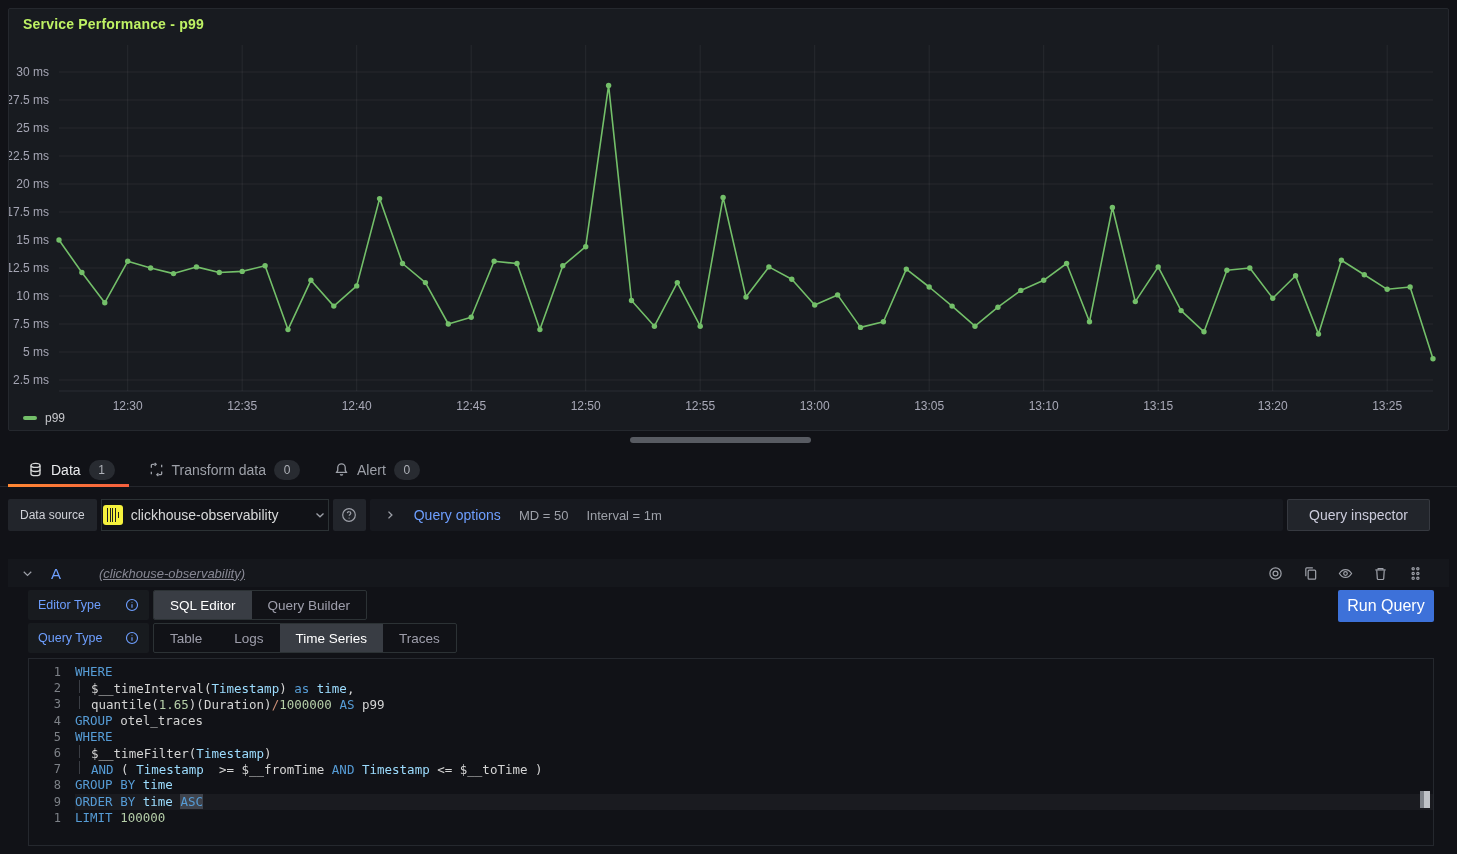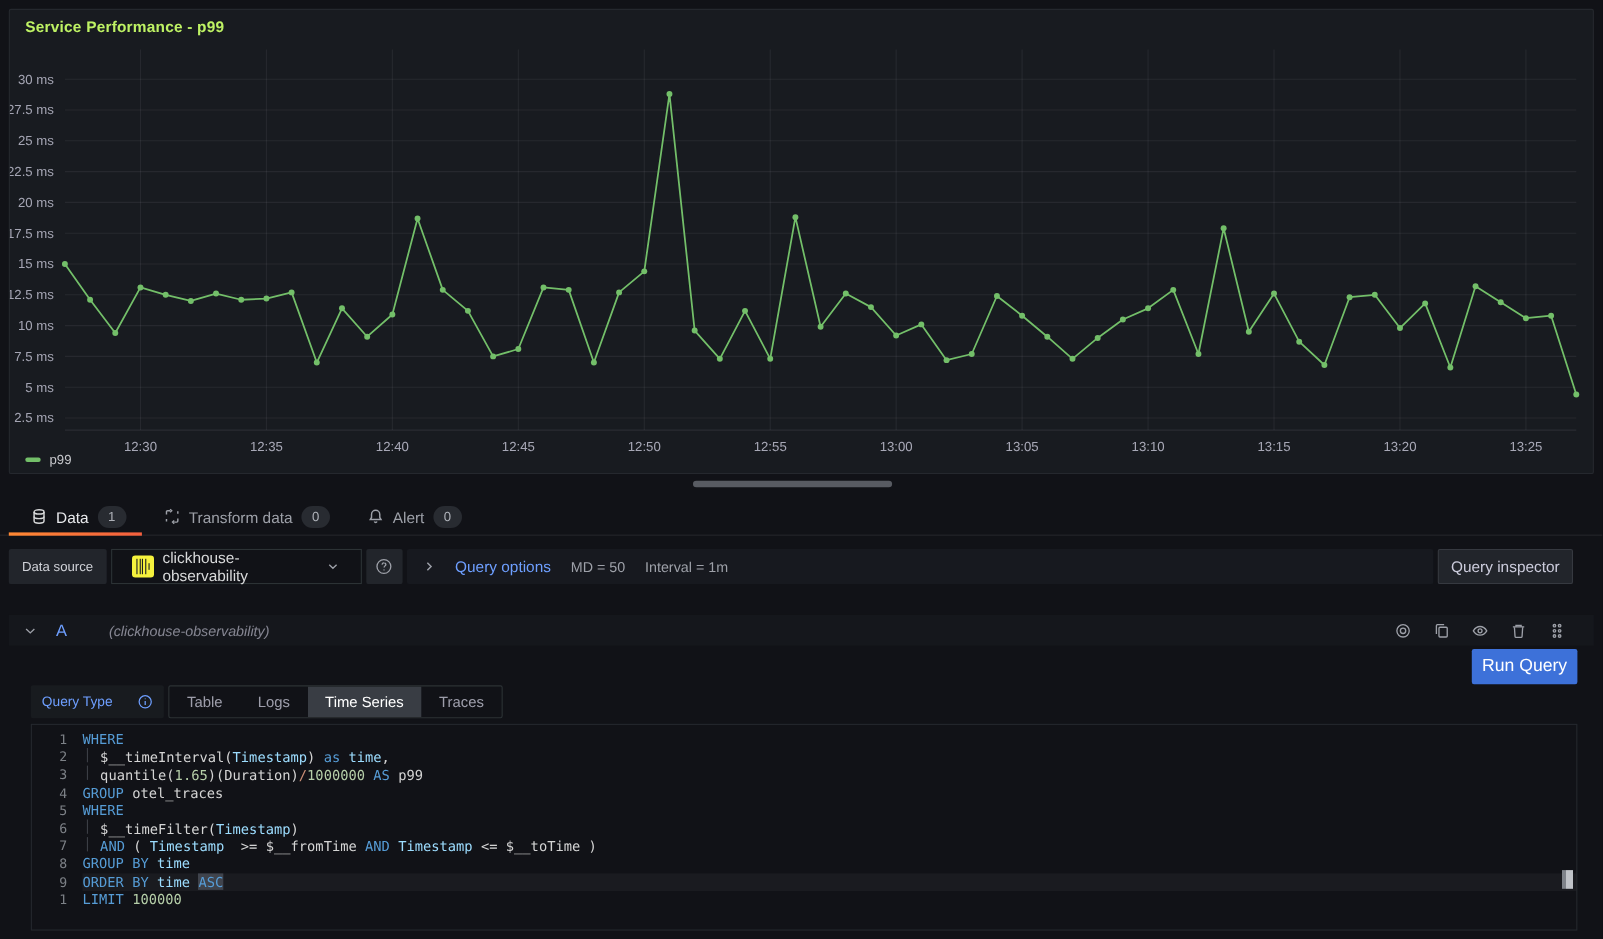--- a/index.html
+++ b/index.html
@@ -28,40 +28,40 @@
   .tab.active::after { content:""; position:absolute; left:0; right:0; bottom:-1px; height:3px;
     background:linear-gradient(90deg,#ff8833,#f55f3e); }
   .badge { display:inline-flex; align-items:center; justify-content:center; min-width:26px; height:20px;
     padding:0 9px; border-radius:10px; background:#282b31; color:#aeb1b8; font-size:12px; }
   .tab svg { width:15px; height:15px; stroke:currentColor; fill:none; stroke-width:1.4; }
 
   
   .ds-row { position:absolute; left:8px; top:499px; width:1422px; height:32px; display:flex; gap:4px; }
   .ds-label { display:flex; align-items:center; padding:0 12px; background:#22252b; border-radius:2px;
     font-size:12px; font-weight:500; color:#d0d2d8; }
-  .ds-select { width:228px; display:flex; align-items:center; gap:8px; padding:0 18px; background:#111217;
+  .ds-select { width:228px; display:flex; align-items:center; gap:8px; padding:0 1px; background:#111217;
     border:1px solid #2c3235; border-radius:0; cursor:pointer; }
   .ds-select .ds-value { font-size:14px; color:#d8d9da; }
   .ch-logo { width:20px; height:20px; border-radius:3px; background:#f5f13d; display:flex; gap:2px; padding:3px 4px; align-items:center; flex:none; }
   .ch-logo i { width:2px; height:14px; background:#1c1e22; }
   .ch-logo i.short { height:6px; }
   .icon-btn { width:33px; height:32px; display:flex; align-items:center; justify-content:center;
     background:#22252b; border-radius:2px; cursor:pointer; color:#9da0a8; }
   .q-options { flex:1; display:flex; align-items:center; gap:18px; padding:0 14px; background:#17191f; border-radius:2px; cursor:pointer; }
   .q-options .link { font-size:14px; font-weight:500; color:#6e9fff; }
   .q-options .meta { font-size:13px; color:#9da0a8; }
-  .inspector-btn { width:123px; display:flex; align-items:center; justify-content:center;
+  .inspector-btn { width:143px; display:flex; align-items:center; justify-content:center;
     background:#22252b; border:1px solid rgba(204,204,220,.12); border-radius:2px;
     font-size:14px; font-weight:500; color:#ccccdc; cursor:pointer; }
 
   
   .qrow-head { position:absolute; left:8px; top:559px; width:1441px; height:28px; background:#15171c;
     display:flex; align-items:center; padding:0 12px; cursor:pointer; }
   .qrow-head .refid { margin-left:16px; font-size:15px; font-weight:500; color:#6e9fff; }
-  .qrow-head .ds-hint { margin-left:38px; font-size:13px; font-style:italic; color:rgba(204,204,220,.62); }
+  .qrow-head .ds-hint { margin-left:38px; font-size:13px; font-style:italic; color:rgba(204,204,220,.62);text-decoration:underline; }
   .qrow-actions { margin-left:auto; display:flex; align-items:center; gap:20px; margin-right:14px; }
   .qrow-actions svg, .qrow-head > svg { width:15px; height:15px; stroke:#9da0a8; fill:none; stroke-width:1.3; cursor:pointer; }
 
   
   .field-row { position:absolute; left:28px; display:flex; gap:4px; height:30px; }
   .row-editor-type { top:590px; } .row-query-type { top:623px; }
   .field-label { width:121px; display:flex; align-items:center; padding:0 10px; background:#181b1f; border-radius:2px; }
   .field-label span { font-size:12.5px; font-weight:500; color:#6e9fff; }
   .field-label svg { margin-left:auto; width:14px; height:14px; stroke:#6e9fff; fill:none; stroke-width:1.3; cursor:pointer; }
   .radio-group { display:flex; border:1px solid #2c3235; border-radius:2px; overflow:hidden; }
@@ -305,20 +305,34 @@
           <circle cx="5.5" cy="3" r="1.2"></circle>
           <circle cx="10.5" cy="3" r="1.2"></circle>
           <circle cx="5.5" cy="8" r="1.2"></circle>
           <circle cx="10.5" cy="8" r="1.2"></circle>
           <circle cx="5.5" cy="13" r="1.2"></circle>
           <circle cx="10.5" cy="13" r="1.2"></circle>
         </svg>
     </div>
   </div>
 
+  <div class="field-row row-editor-type">
+    <div class="field-label">
+      <span>Editor Type</span>
+      <svg viewBox="0 0 16 16">
+          <circle cx="8" cy="8" r="6.3"></circle>
+          <path d="M8 7.2v4"></path>
+          <circle cx="8" cy="4.8" r=".6" fill="#6e9fff" stroke="none"></circle>
+        </svg>
+    </div>
+    <div class="radio-group">
+      <div class="radio-opt active">SQL Editor</div>
+      <div class="radio-opt">Query Builder</div>
+    </div>
+  </div>
   <button class="run-btn">Run Query</button>
 
   <div class="field-row row-query-type">
     <div class="field-label">
       <span>Query Type</span>
       <svg viewBox="0 0 16 16">
           <circle cx="8" cy="8" r="6.3"></circle>
           <path d="M8 7.2v4"></path>
           <circle cx="8" cy="4.8" r=".6" fill="#6e9fff" stroke="none"></circle>
         </svg>

